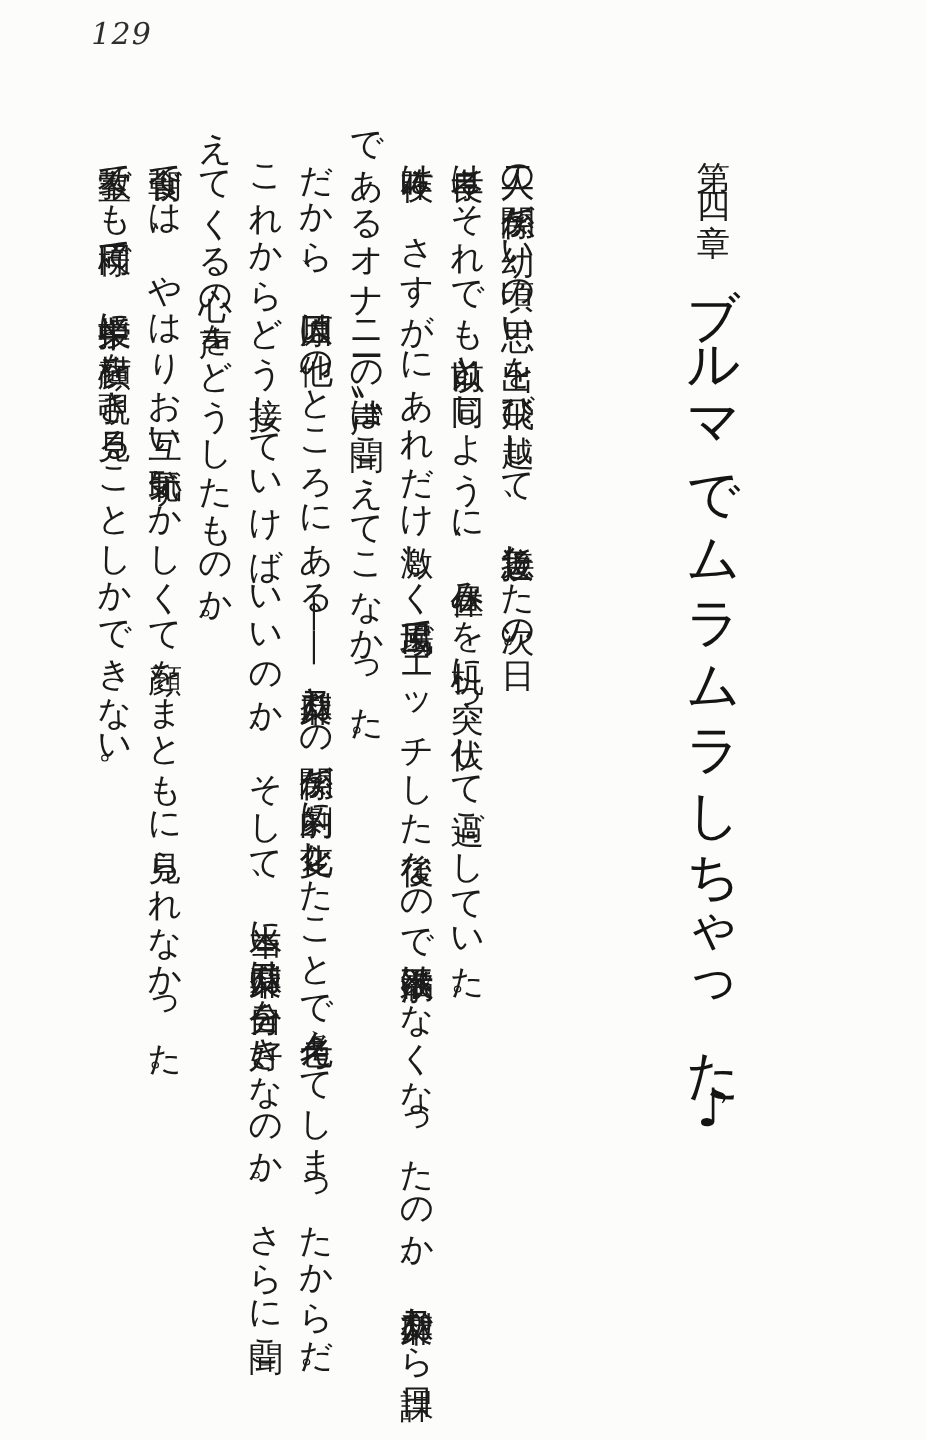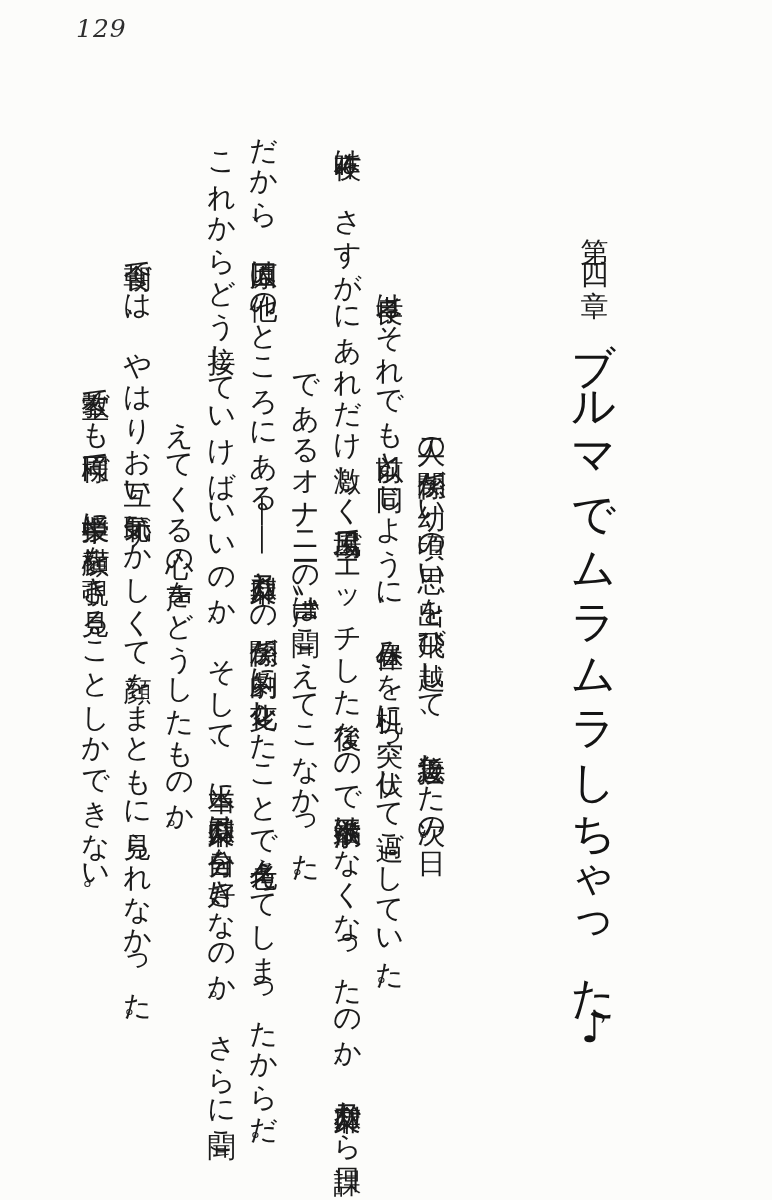--- a/index.html
+++ b/index.html
@@ -7,21 +7,20 @@
     padding: 0;
   }
   .book-page {
     position: relative;
     width: 772px;
     height: 1200px;
     background: #fcfcfa;
     overflow: hidden;
     font-family: "DejaVu Serif", "Liberation Serif", serif;
     color: #1b1b1b;
-    text-align: center;
   }
   .page-number {
     position: absolute;
     top: 14px;
     left: 76px;
     font-size: 25px;
     font-style: italic;
     letter-spacing: 1px;
     color: #2e2e2e;
   }

